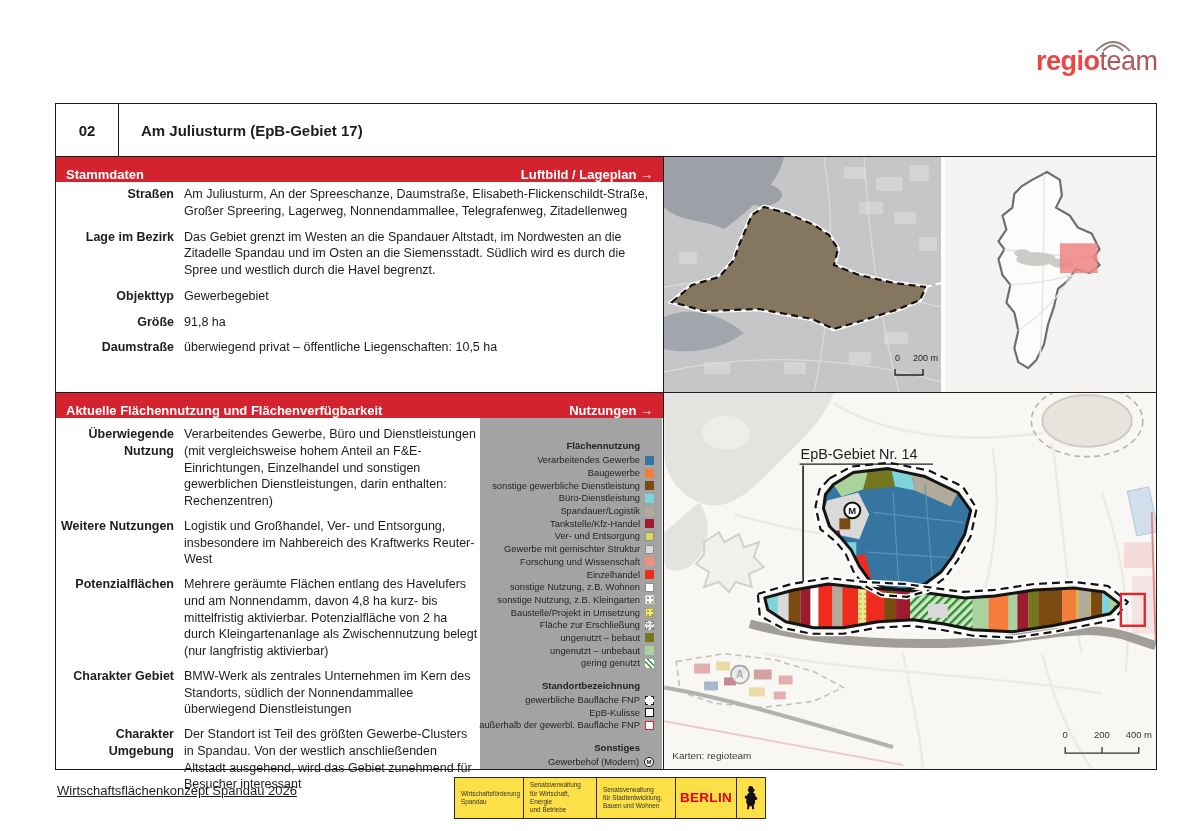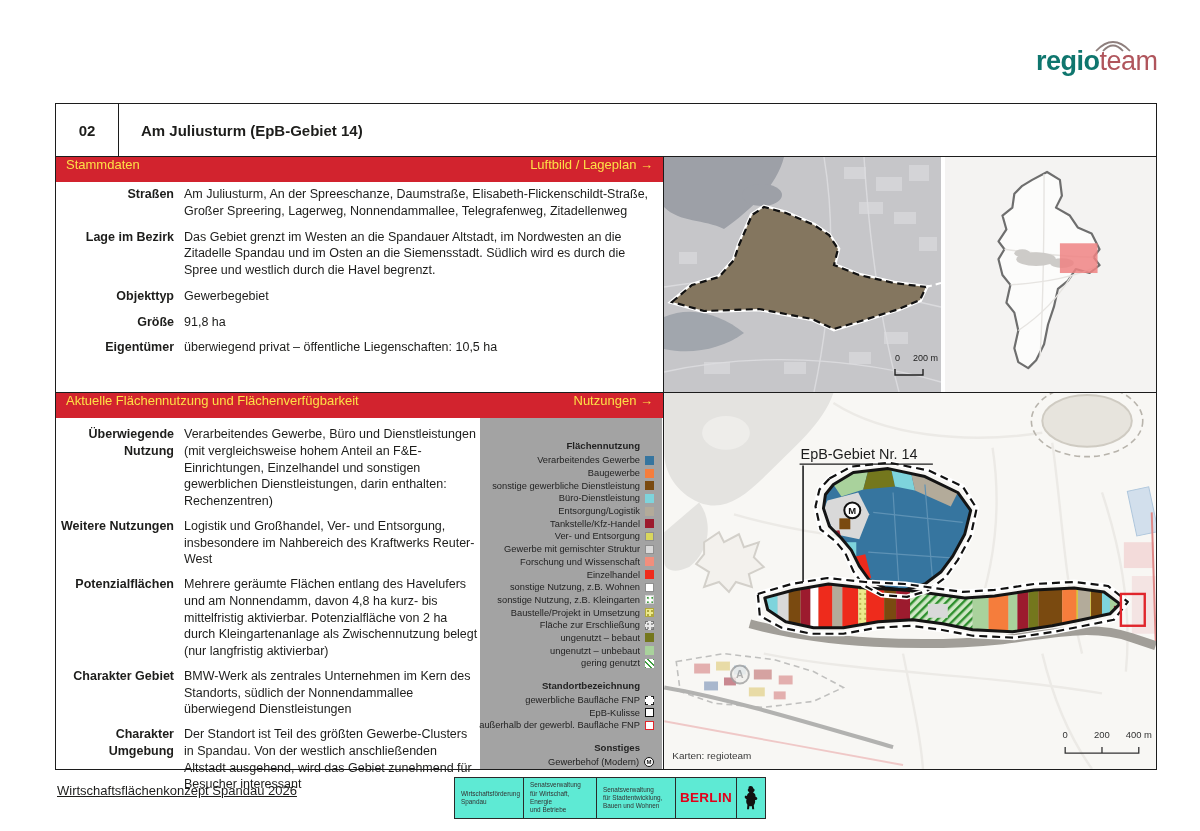--- a/index.html
+++ b/index.html
@@ -3,38 +3,38 @@
 <meta charset="utf-8">
 <style>
   html,body{margin:0;padding:0;background:#ffffff;}
   .page{position:relative;width:1200px;height:831px;background:#fff;overflow:hidden;
         font-family:"Liberation Sans",sans-serif;color:#1d1d1b;}
 
   
   .brand{position:absolute;left:1036px;top:40px;width:140px;height:44px;}
   .brand .arcs{position:absolute;left:56px;top:-5px;}
   .brand .word{position:absolute;left:0;top:6px;font-size:27px;letter-spacing:-0.5px;}
-  .brand .regio{font-weight:bold;color:#0f766e;}
+  .brand .regio{font-weight:bold;color:#ef4444;}
   .brand .team{font-weight:normal;color:#b0555c;}
 
   
   .container{position:absolute;left:55px;top:103px;width:1102px;height:667px;
              border:1.5px solid #1c1c1c;box-sizing:border-box;display:flex;flex-direction:column;background:#fff;}
   .header-row{height:52px;flex:none;display:flex;border-bottom:1.5px solid #1c1c1c;}
   .header-num{width:62px;flex:none;border-right:1.5px solid #1c1c1c;display:flex;align-items:center;justify-content:center;
               font-weight:bold;font-size:15px;}
   .header-title{display:flex;align-items:center;padding-left:22px;font-weight:bold;font-size:15px;}
 
   .section-top{height:235px;flex:none;display:flex;border-bottom:1.5px solid #1c1c1c;}
   .section-bottom{flex:1;display:flex;min-height:0;}
 
   .left-pane{width:608px;flex:none;border-right:1.5px solid #1c1c1c;box-sizing:border-box;
              display:flex;flex-direction:column;background:#fff;}
-  .banner{height:25px;flex:none;background:#d2232e;color:#fde047;display:flex;align-items:flex-start;
-          justify-content:space-between;padding:0 10px;font-weight:normal;font-size:13px;}
+  .banner{height:25px;flex:none;background:#d2232e;color:#ffffff;display:flex;align-items:flex-end;
+          justify-content:space-between;padding:0 10px;font-weight:bold;font-size:13px;}
 
   .fields{padding-top:4px;}
   .field-row{display:flex;margin-bottom:9px;font-size:12.5px;line-height:1.34;}
   .field-label{width:118px;flex:none;text-align:right;font-weight:bold;padding-right:10px;}
   .field-value{flex:1;}
   .fields-wide .field-value{max-width:468px;}
   .fields-narrow .field-value{max-width:296px;}
 
   .bottom-left-content{flex:1;display:flex;min-height:0;}
   .nutzung-col{width:424px;flex:none;box-sizing:border-box;}
@@ -67,21 +67,21 @@
   .right-pane-top{flex:1;display:flex;min-width:0;background:#fff;}
   .aerial-wrap{width:277px;flex:none;position:relative;}
   .pane-gap{width:4px;flex:none;background:#fff;}
   .locator-wrap{flex:1;position:relative;background:#f4f3f2;}
   .map-pane{flex:1;position:relative;min-width:0;}
   .map-pane svg,.aerial-wrap svg,.locator-wrap svg{display:block;width:100%;height:100%;}
 
   
   .footer-title{position:absolute;left:57px;top:783px;font-size:13px;text-decoration:underline;}
   .logo-strip{position:absolute;left:455px;top:777px;height:42px;display:flex;}
-  .logo-box{border:1px solid #2a2a2a;margin-left:-1px;box-sizing:border-box;background:#5eead4;
+  .logo-box{border:1px solid #2a2a2a;margin-left:-1px;box-sizing:border-box;background:#fde047;
             padding:3px 6px;font-size:6.4px;line-height:1.3;display:flex;flex-direction:column;justify-content:center;color:#333;}
   .logo-box.berlin{align-items:center;justify-content:center;font-size:13.5px;font-weight:bold;color:#e2001a;letter-spacing:0.3px;width:62px;}
   .logo-box.bear{align-items:center;justify-content:center;width:30px;}
 </style>
 </head>
 <body>
 
 <div class="page">
 
   <div class="brand">
@@ -89,21 +89,21 @@
       <path d="M4,16 Q21,-2 38,16" fill="none" stroke="#8e7f7d" stroke-width="1.8"></path>
       <path d="M11,16 Q21,5 31,16" fill="none" stroke="#8e7f7d" stroke-width="1.8"></path>
     </svg>
     <div class="word"><span class="regio">regio</span><span class="team">team</span></div>
   </div>
 
   <div class="container">
 
     <div class="header-row">
       <div class="header-num">02</div>
-      <div class="header-title">Am Juliusturm (EpB-Gebiet 14)</div>
+      <div class="header-title">Am Juliusturm (EpB-Gebiet 17)</div>
     </div>
 
     <div class="section-top">
       <div class="left-pane">
         <div class="banner">
           <span>Stammdaten</span>
           <span>Luftbild / Lageplan →</span>
         </div>
         <div class="fields fields-wide" id="stammdaten-fields">
             <div class="field-row">
@@ -116,21 +116,21 @@
             </div>
             <div class="field-row">
               <div class="field-label">Objekttyp</div>
               <div class="field-value">Gewerbegebiet</div>
             </div>
             <div class="field-row">
               <div class="field-label">Größe</div>
               <div class="field-value">91,8 ha</div>
             </div>
             <div class="field-row">
-              <div class="field-label">Eigentümer</div>
+              <div class="field-label">Daumstraße</div>
               <div class="field-value">überwiegend privat – öffentliche Liegenschaften: 10,5 ha</div>
             </div>
           </div>
       </div>
 
       <div class="right-pane-top">
 
         <div class="aerial-wrap">
           <svg viewBox="0 0 277 235">
             <rect width="277" height="235" fill="#c6c6c9"></rect>
@@ -261,21 +261,21 @@
               </div>
               <div class="legend-row">
                 <span class="legend-label">sonstige gewerbliche Dienstleistung</span>
                 <span class="sw sw-fill" style="background: rgb(122, 74, 16);"></span>
               </div>
               <div class="legend-row">
                 <span class="legend-label">Büro-Dienstleistung</span>
                 <span class="sw sw-fill" style="background: rgb(126, 212, 220);"></span>
               </div>
               <div class="legend-row">
-                <span class="legend-label">Entsorgung/Logistik</span>
+                <span class="legend-label">Spandauer/Logistik</span>
                 <span class="sw sw-fill" style="background: rgb(179, 171, 154);"></span>
               </div>
               <div class="legend-row">
                 <span class="legend-label">Tankstelle/Kfz-Handel</span>
                 <span class="sw sw-fill" style="background: rgb(156, 27, 46);"></span>
               </div>
               <div class="legend-row">
                 <span class="legend-label">Ver- und Entsorgung</span>
                 <span class="sw sw-fill-border" style="background: rgb(217, 215, 92);"></span>
               </div>

